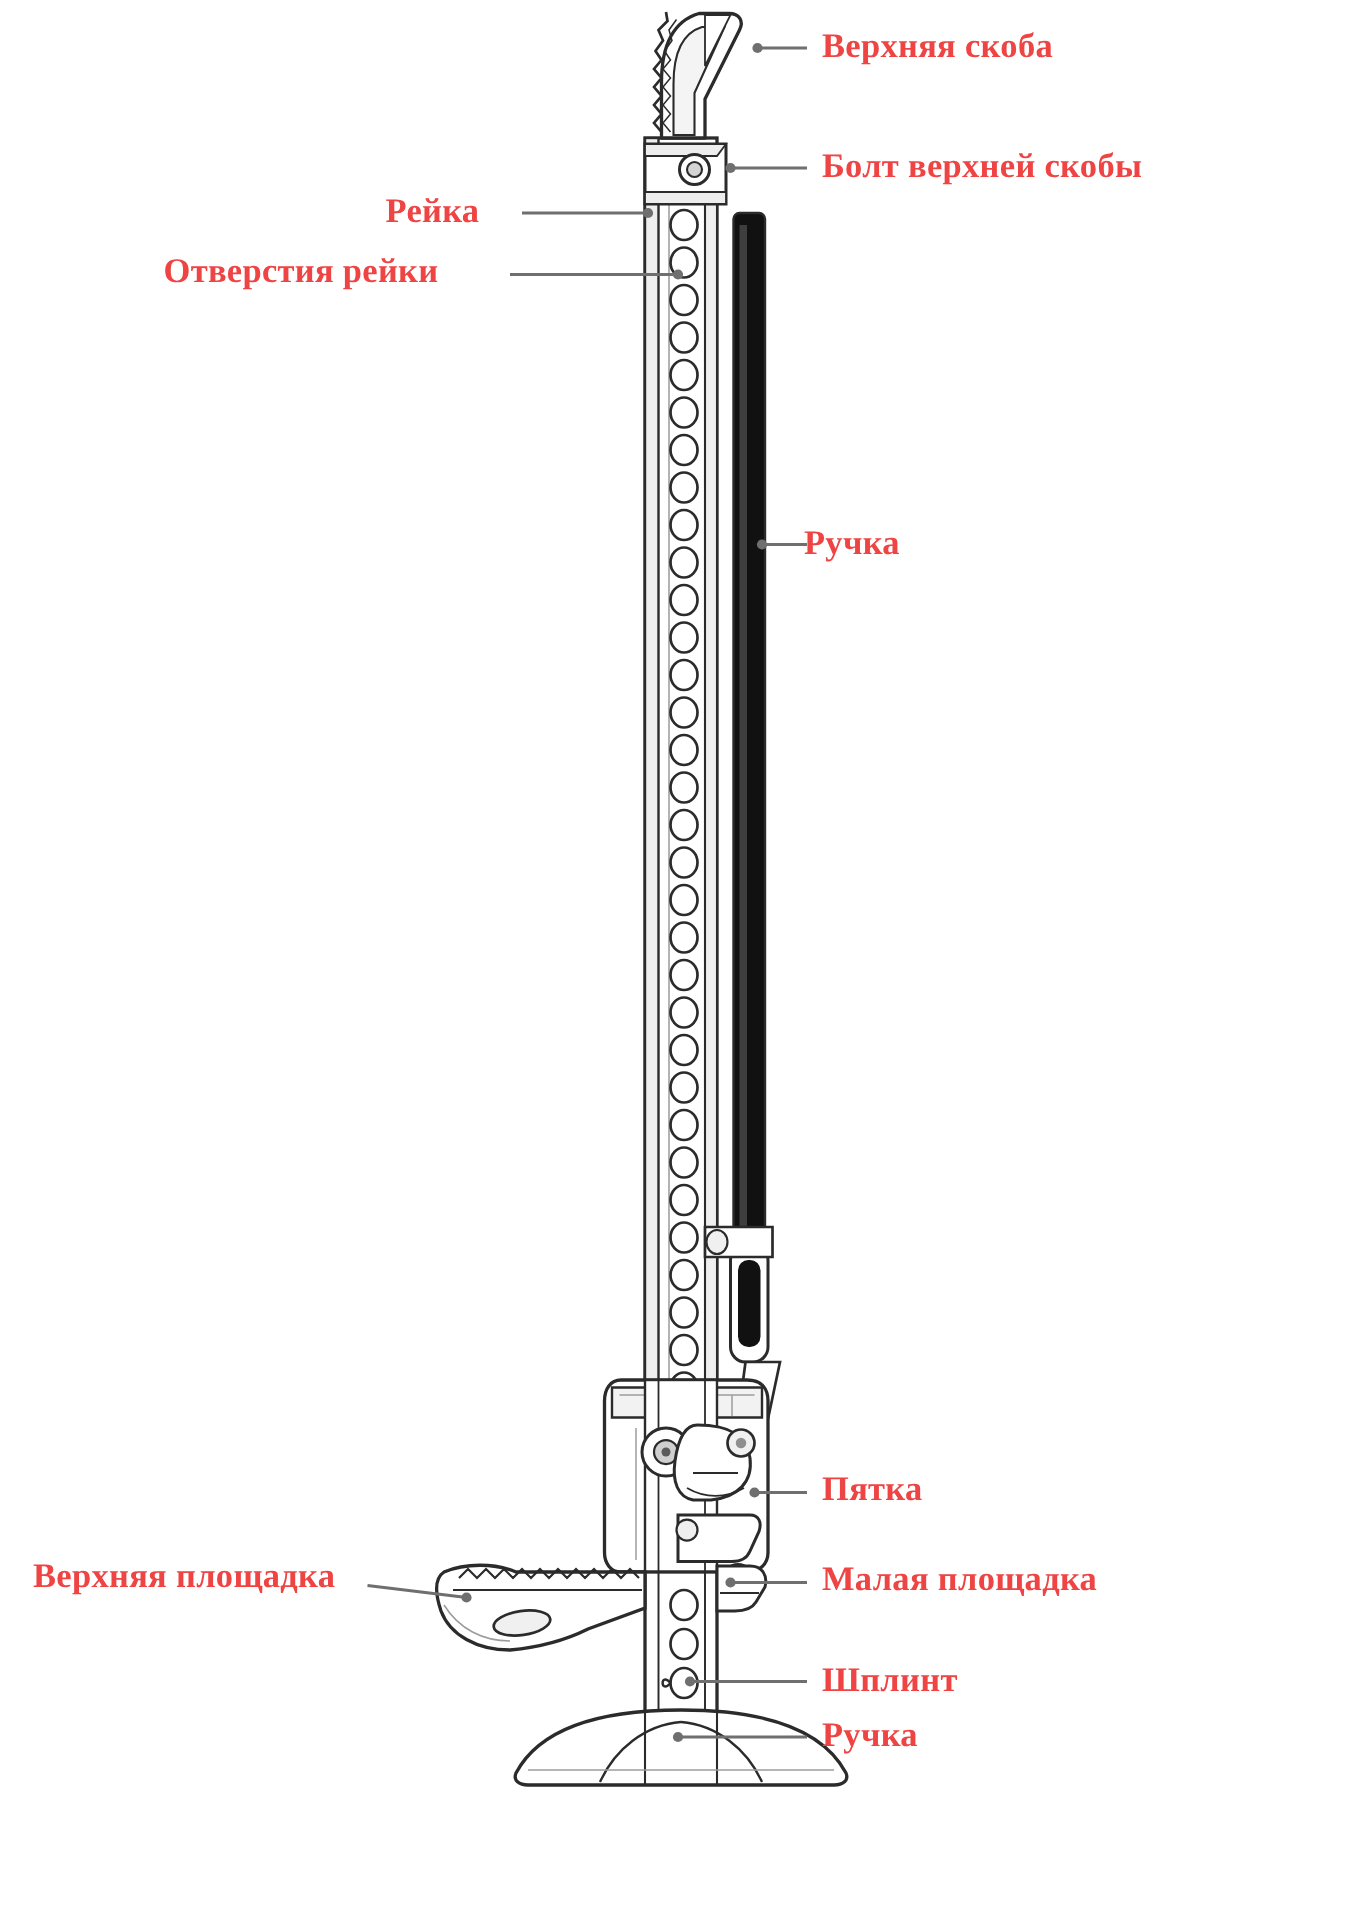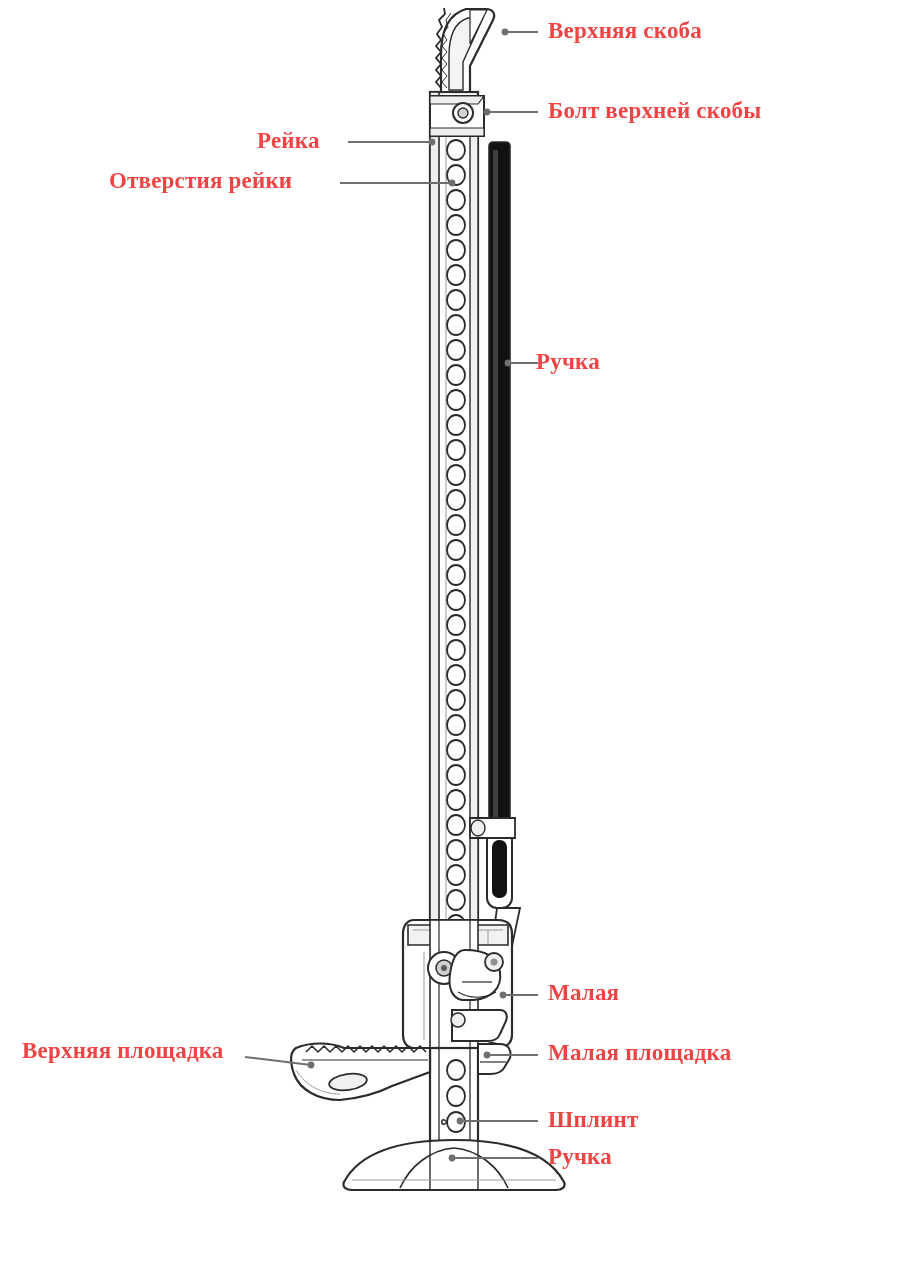--- a/index.html
+++ b/index.html
@@ -225,20 +225,20 @@
         <circle cx="452" cy="1158" r="3.4" fill="#6f6f6f"></circle>
       </g>
   </svg>
 
   <div id="labels-layer">
     <div class="callout-label right" style="left: 548px; top: 18px;">Верхняя скоба</div>
     <div class="callout-label right" style="left: 548px; top: 98px;">Болт верхней скобы</div>
     <div class="callout-label left" style="left: 257px; top: 128px;">Рейка</div>
     <div class="callout-label left" style="left: 109px; top: 168px;">Отверстия рейки</div>
     <div class="callout-label right" style="left: 536px; top: 349px;">Ручка</div>
-    <div class="callout-label right" style="left: 548px; top: 980px;">Малая</div>
+    <div class="callout-label right" style="left: 548px; top: 980px;">Пятка</div>
     <div class="callout-label left" style="left: 22px; top: 1038px;">Верхняя площадка</div>
     <div class="callout-label right" style="left: 548px; top: 1040px;">Малая площадка</div>
     <div class="callout-label right" style="left: 548px; top: 1107px; text-align: center;">Шплинт</div>
     <div class="callout-label right" style="left: 548px; top: 1144px;">Ручка</div>
   </div>
 
 </div>
 
 </body></html>

